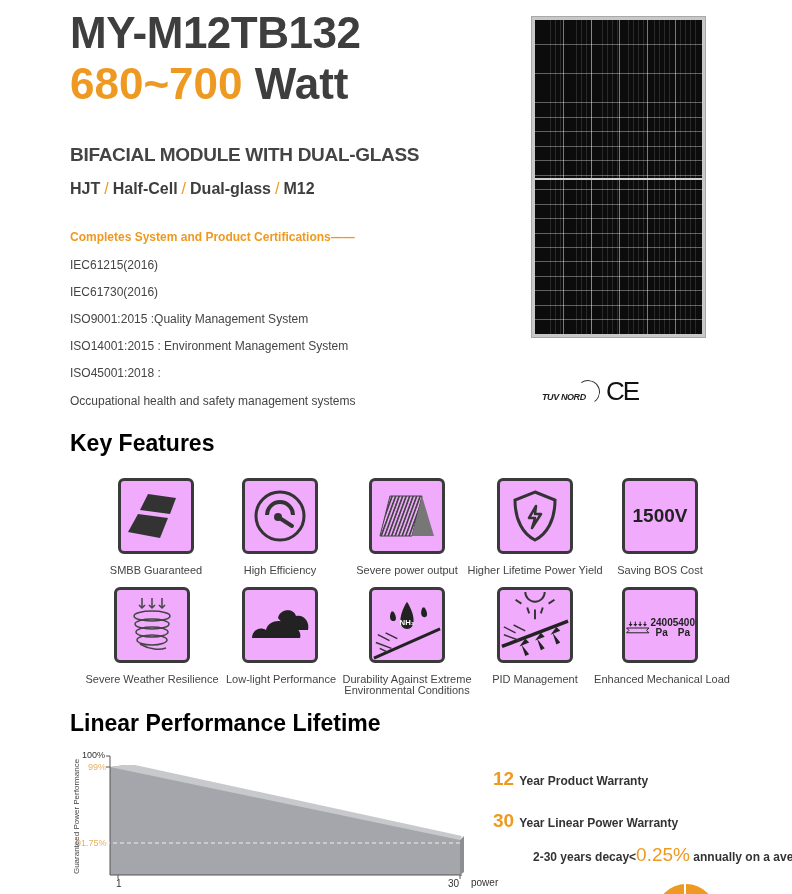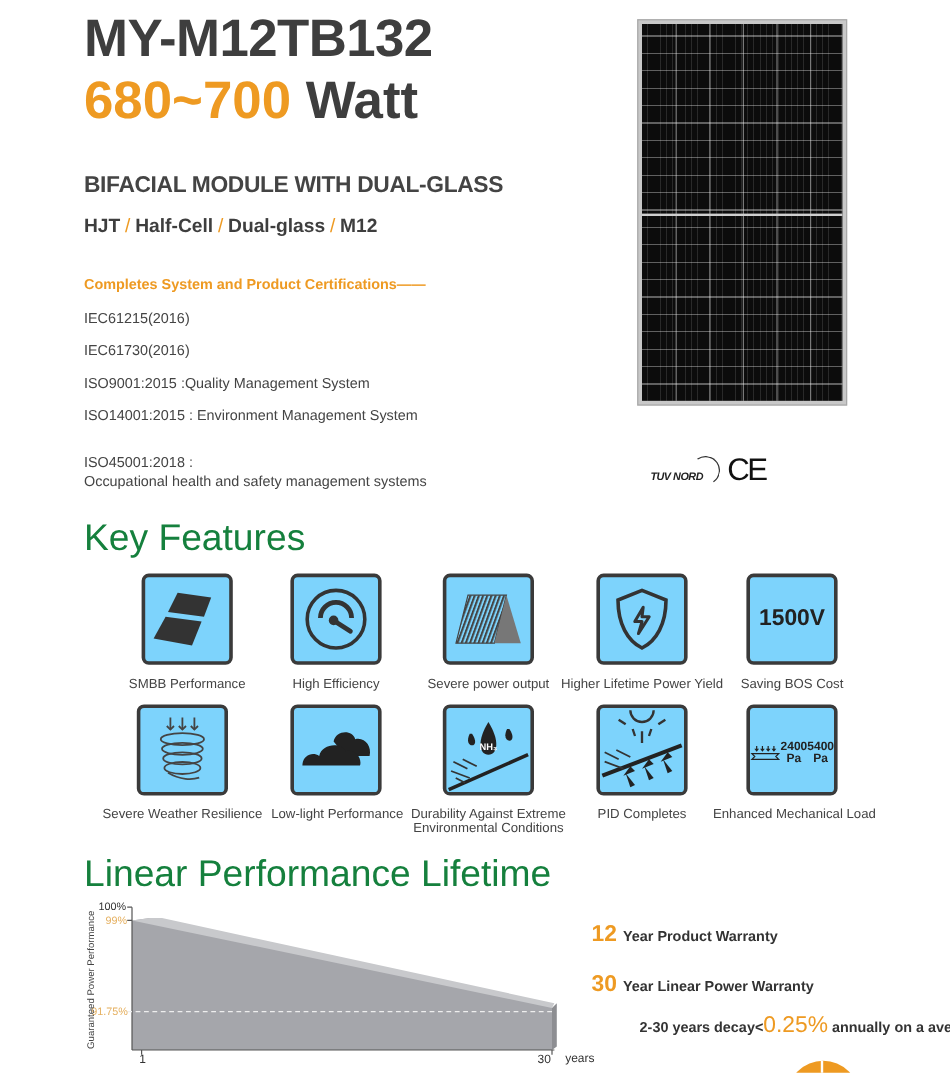--- a/index.html
+++ b/index.html
@@ -18,22 +18,22 @@
     .panel-inner { width: 100%; height: 100%; background: #0c0c0c; position: relative;
       background-image:
         repeating-linear-gradient(90deg, transparent 0, transparent 4.5px, rgba(255,255,255,0.12) 4.5px, rgba(255,255,255,0.12) 5.2px),
         repeating-linear-gradient(0deg, transparent 0, transparent 13.5px, rgba(255,255,255,0.35) 13.5px, rgba(255,255,255,0.35) 14.5px);
     }
     .panel-vline { position: absolute; top: 0; bottom: 0; width: 1px; background: rgba(255,255,255,0.45); }
     .panel-mid { position: absolute; left: 0; right: 0; top: 158px; height: 2px; background: #cfcfcf; }
     .tuv { left: 542px; top: 392px; font-size: 9px; font-weight: 700; font-style: italic; color: #222; letter-spacing: -0.4px; white-space: nowrap; text-align: right; }
     .tuv-arc { left: 576px; top: 380px; width: 22px; height: 22px; border: 1px solid #333; border-color: #333 #333 transparent transparent; border-radius: 50%; transform: rotate(10deg); }
     .ce { left: 606px; top: 376px; font-size: 26px; color: #111; letter-spacing: -2px; white-space: nowrap; }
-    .section-title { left: 70px; font-size: 31px; font-weight: 400; color: #15803d; white-space: nowrap; }
-    .feat-box { width: 76px; height: 76px; border: 3px solid #3a3a3a; border-radius: 6px; box-sizing: border-box; display: flex; align-items: center; justify-content: center; background: #7dd3fc; }
+    .section-title { left: 70px; font-size: 23px; font-weight: 700; color: #000000; white-space: nowrap; }
+    .feat-box { width: 76px; height: 76px; border: 3px solid #3a3a3a; border-radius: 6px; box-sizing: border-box; display: flex; align-items: center; justify-content: center; background: #f0abfc; }
     .feat-label { font-size: 11px; color: #444; text-align: center; white-space: nowrap; line-height: 11px; }
     .v1500 { font-size: 19px; font-weight: 700; color: #222; }
     .chart-area { left: 70px; top: 750px; width: 400px; height: 144px; }
     .warranty-line { left: 493px; white-space: nowrap; font-weight: 700; color: #333; font-size: 12px; }
     .warranty-line .num { color: #ee9a22; font-size: 19px; margin-right: 5px; }
     .decay { left: 493px; top: 844px; font-size: 12px; font-weight: 700; color: #333; white-space: nowrap; margin-left: 40px; }
     .decay .pct { color: #ee9a22; font-size: 19px; font-weight: 400; }
     .orange-pie { left: 656px; top: 884px; width: 60px; height: 60px; border-radius: 50%; background: #ee9a22; }
     .orange-pie::after { content: ""; position: absolute; left: 28px; top: 0; width: 2px; height: 14px; background: #fff; }
   </style>
@@ -48,21 +48,21 @@
 <div class="abs subtitle">BIFACIAL MODULE WITH DUAL-GLASS</div>
 <div class="abs tags">
   <span>HJT</span><span class="sep">/</span><span>Half-Cell</span><span class="sep">/</span><span>Dual-glass</span><span class="sep">/</span><span>M12</span>
 </div>
 
 <div class="abs cert-head">Completes System and Product Certifications——</div>
 <div class="abs cert-item" style="top:258px">IEC61215(2016)</div>
 <div class="abs cert-item" style="top:285px">IEC61730(2016)</div>
 <div class="abs cert-item" style="top:312px">ISO9001:2015 :Quality Management System</div>
 <div class="abs cert-item" style="top:339px">ISO14001:2015 : Environment Management System</div>
-<div class="abs cert-item" style="top:378px">ISO45001:2018 :</div>
+<div class="abs cert-item" style="top:366px">ISO45001:2018 :</div>
 <div class="abs cert-item" style="top:394px">Occupational health and safety management systems</div>
 
 <div class="abs panel">
   <div class="panel-inner">
     <div class="panel-vline" style="left:28px"></div>
     <div class="panel-vline" style="left:56px"></div>
     <div class="panel-vline" style="left:84px"></div>
     <div class="panel-vline" style="left:112px"></div>
     <div class="panel-vline" style="left:140px"></div>
     <div class="panel-mid"></div>
@@ -73,21 +73,21 @@
 <div class="abs ce">CE</div>
 
 <div class="abs section-title" style="top:430px">Key Features</div>
 
 <div class="abs feat-box" style="left:118px; top:478px">
   <svg width="60" height="56" viewBox="0 0 60 56">
     <polygon points="22,6 50,10 44,26 14,22" fill="#333"></polygon>
     <polygon points="12,26 42,30 34,50 2,44" fill="#333"></polygon>
   </svg>
 </div>
-<div class="abs feat-label" style="left:98px; top:565px; width:116px">SMBB Performance</div>
+<div class="abs feat-label" style="left:98px; top:565px; width:116px">SMBB Guaranteed</div>
 
 <div class="abs feat-box" style="left:242px; top:478px">
   <svg width="60" height="60" viewBox="0 0 60 60">
     <circle cx="30" cy="30" r="24" fill="none" stroke="#333" stroke-width="3"></circle>
     <path d="M17 29 A13 13 0 0 1 43 29" fill="none" stroke="#333" stroke-width="4"></path>
     <circle cx="28" cy="31" r="4" fill="#333"></circle>
     <line x1="28" y1="31" x2="42" y2="40" stroke="#333" stroke-width="4" stroke-linecap="round"></line>
   </svg>
 </div>
 <div class="abs feat-label" style="left:222px; top:565px; width:116px">High Efficiency</div>
@@ -182,21 +182,21 @@
     <g fill="#222">
       <polygon points="22,56 26,68 30,66"></polygon>
         <polygon points="20,58 30,54 26,50"></polygon>
       <polygon points="38,50 42,62 46,60"></polygon>
         <polygon points="36,52 46,48 42,44"></polygon>
       <polygon points="54,44 58,56 62,54"></polygon>
         <polygon points="52,46 62,42 58,38"></polygon>
     </g>
   </svg>
 </div>
-<div class="abs feat-label" style="left:477px; top:674px; width:116px">PID Completes</div>
+<div class="abs feat-label" style="left:477px; top:674px; width:116px">PID Management</div>
 
 <div class="abs feat-box" style="left:622px; top:587px; flex-direction:row; justify-content:flex-start; padding-top:6px">
   <svg width="64" height="36" viewBox="0 0 64 36">
     <g fill="#222" stroke="#222" stroke-width="2.5">
       <line x1="14" y1="2" x2="14" y2="10"></line>
         <polygon points="9,8 19,8 14,14" stroke-width="0"></polygon>
       <line x1="26" y1="2" x2="26" y2="10"></line>
         <polygon points="21,8 31,8 26,14" stroke-width="0"></polygon>
       <line x1="38" y1="2" x2="38" y2="10"></line>
         <polygon points="33,8 43,8 38,14" stroke-width="0"></polygon>
@@ -227,21 +227,21 @@
     <line x1="390" y1="125" x2="390" y2="129" stroke="#555"></line>
 
     <line x1="36" y1="93" x2="392" y2="93" stroke="#eeeeee" stroke-width="1.2" stroke-dasharray="4,3"></line>
   </svg>
   <div class="abs" style="left:12px; top:0px; font-size:9px; color:#333">100%</div>
   <div class="abs" style="left:18px; top:12px; font-size:9px; color:#e5b060">99%</div>
   <div class="abs" style="left:6px; top:88px; font-size:9px; color:#e5b060">91.75%</div>
   <div class="abs" style="left:-54px; top:62px; width:120px; font-size:8px; color:#444; transform: rotate(-90deg); text-align:center; white-space:nowrap">Guaranteed Power Performance</div>
   <div class="abs" style="left:46px; top:128px; font-size:10px; color:#333">1</div>
   <div class="abs" style="left:378px; top:128px; font-size:10px; color:#333">30</div>
-  <div class="abs" style="left:401px; top:127px; font-size:10px; color:#333">years</div>
+  <div class="abs" style="left:401px; top:127px; font-size:10px; color:#333">power</div>
 </div>
 
 <div class="abs warranty-line" style="top:768px">
   <span class="num">12</span><span>Year Product Warranty</span>
 </div>
 <div class="abs warranty-line" style="top:810px">
   <span class="num">30</span><span>Year Linear Power Warranty</span>
 </div>
 <div class="abs decay">
   <span>2-30 years decay&lt;</span><span class="pct">0.25%</span><span> annually on a average</span>

